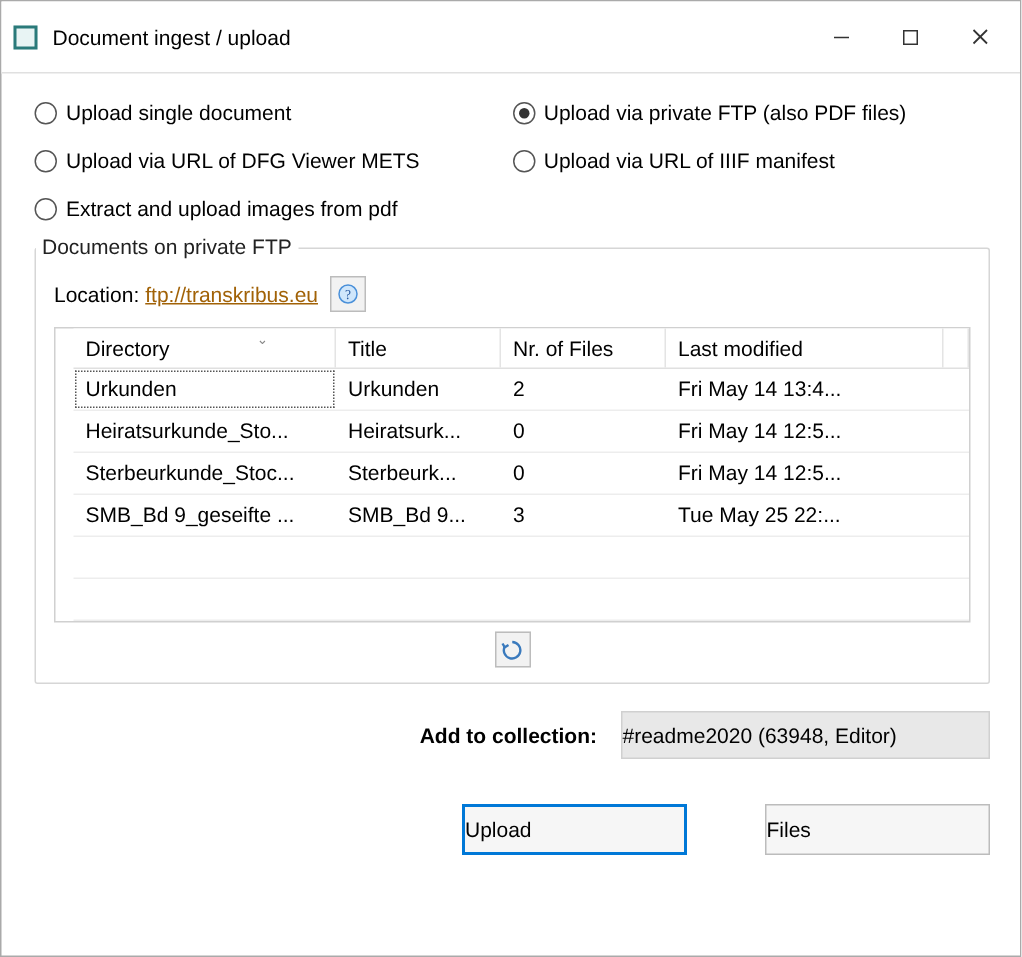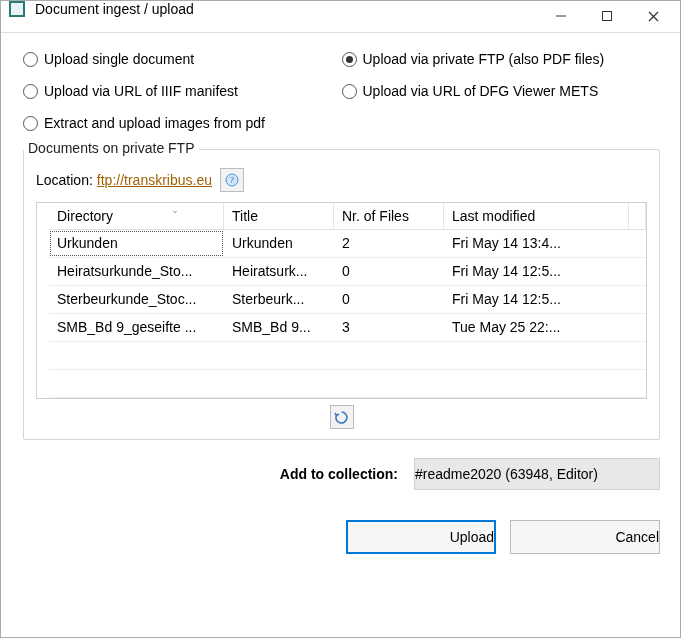--- a/index.html
+++ b/index.html
@@ -14,23 +14,23 @@
   }
   .window {
     width: 681px;
     height: 638px;
     background: #fff;
     border: 1px solid #aaa;
     display: flex;
     flex-direction: column;
   }
   .titlebar {
-    height: 32px;
-    display: flex;
-    align-items: flex-start;
+    height: 48px;
+    display: flex;
+    align-items: center;
     border-bottom: 1px solid #e0e0e0;
     padding: 0 4px 0 8px;
     background: #fff;
   }
   .titlebar .app-icon {
     width: 16px; height: 16px;
     border: 2px solid #2a7a7a;
     background: #e8f4f4;
     margin-right: 8px;
   }
@@ -189,21 +189,22 @@
     justify-content: flex-end;
     gap: 14px;
   }
   .action-btn {
     width: 150px;
     height: 34px;
     border: 1px solid #bcbcbc;
     background: #f6f6f6;
     display: flex;
     align-items: center;
-    justify-content: flex-end;
+    justify-content: flex-start;
+    margin-left: 38px;
   }
   .action-btn.primary {
     border: 2px solid #0078d7;
   }
 </style>
 </head>
 <body>
 
 <div class="window">
 
@@ -236,25 +237,25 @@
       <div class="radio-item">
         <span class="radio-circle"></span>
         <span>Upload single document</span>
       </div>
       <div class="radio-item">
         <span class="radio-circle checked"></span>
         <span>Upload via private FTP (also PDF files)</span>
       </div>
       <div class="radio-item">
         <span class="radio-circle"></span>
+        <span>Upload via URL of DFG Viewer METS</span>
+      </div>
+      <div class="radio-item">
+        <span class="radio-circle"></span>
         <span>Upload via URL of IIIF manifest</span>
-      </div>
-      <div class="radio-item">
-        <span class="radio-circle"></span>
-        <span>Upload via URL of DFG Viewer METS</span>
       </div>
       <div class="radio-item">
         <span class="radio-circle"></span>
         <span>Extract and upload images from pdf</span>
       </div>
     </div>
 
     <div class="groupbox">
       <div class="groupbox-title">Documents on private FTP</div>
 
@@ -347,18 +348,18 @@
       <div class="collection-btn">
         <span>#readme2020 (63948, Editor)</span>
       </div>
     </div>
 
     <div class="action-row">
       <div class="action-btn primary">
         <span>Upload</span>
       </div>
       <div class="action-btn">
-        <span>Cancel</span>
+        <span>Files</span>
       </div>
     </div>
 
   </div>
 </div>
 
 </body></html>

